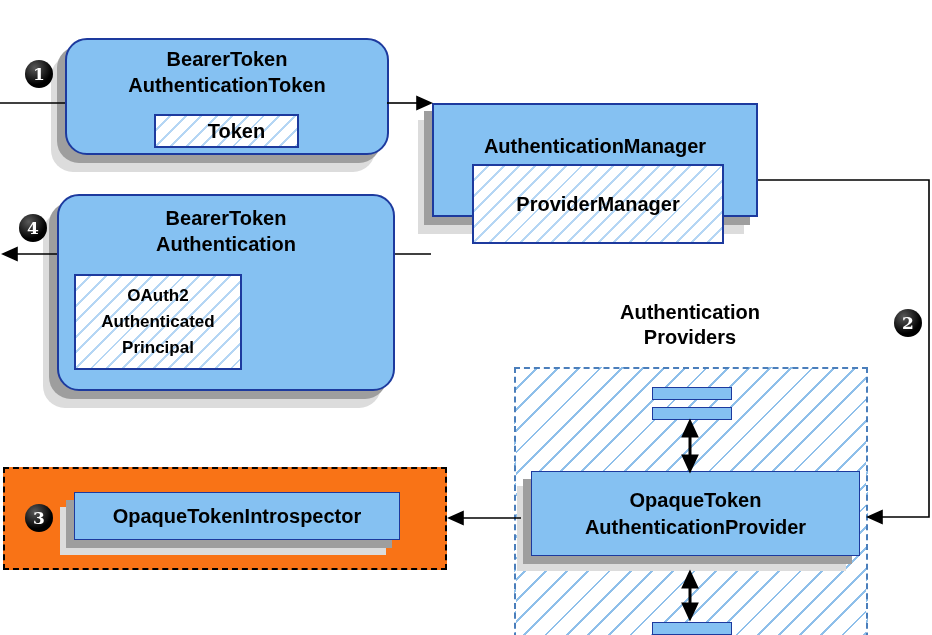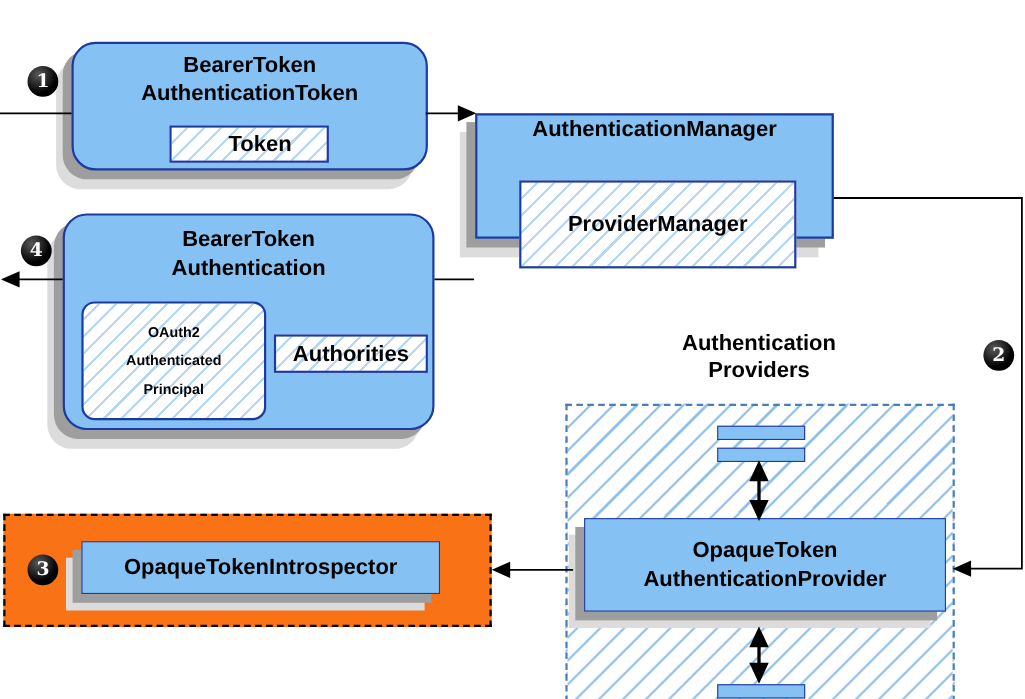--- a/index.html
+++ b/index.html
@@ -80,24 +80,24 @@
     font-family:"DejaVu Serif", serif; font-size:17px; font-weight:bold;
     z-index:60;
   }
   .connectors {
     position:absolute; left:0; top:0; width:932px; height:635px;
     z-index:50; pointer-events:none;
   }
   
   #box-btat { left:65px; top:3px; width:324px; height:117px; padding-top:6px; }
   #token-inner { left:87px; top:74px; width:145px; height:34px;padding-left:20px; }
-  #box-authmgr { left:432px; top:68px; width:326px; height:114px; padding-top:0; }
+  #box-authmgr { left:432px; top:68px; width:326px; height:114px; padding-top:28px; }
   #providermgr-inner { left:38px; top:59px; width:252px; height:80px; }
   #box-bta { left:57px; top:159px; width:338px; height:197px; padding-top:9px; }
-  #principal-inner { left:15px; top:78px; width:168px; height:108px; font-size:13px;border-radius:12px; }
+  #principal-inner { left:15px; top:78px; width:168px; height:96px; font-size:17px; }
   #authorities-inner { left:190px; top:108px; width:140px; height:35px; }
   #bar-top-1 { top:18px; }
   #bar-top-2 { top:38px; }
   #bar-bottom-1 { top:253px; }
   #bar-bottom-2 { top:272px; }
   #badge-1 { left:25px; top:25px; }
   #badge-4 { left:19px; top:179px; }
   #badge-2 { left:894px; top:274px; }
   #badge-3 { left:25px; top:469px; }
 </style>
@@ -121,23 +121,20 @@
     </div>
   </div>
 
   <div class="node rounded shadowed" id="box-bta">
     <div class="title">BearerToken
 Authentication</div>
     <div class="inner" id="principal-inner">
       <span>OAuth2
 Authenticated
 Principal</span>
-    </div>
-    <div class="inner" id="authorities-inner">
-      <span>Authorities</span>
     </div>
   </div>
 
   <div class="providers-label">Authentication
 Providers</div>
 
   <div class="providers-region">
     <div class="bar" id="bar-top-1"></div>
     <div class="bar" id="bar-top-2"></div>
     <div class="opaque-box">OpaqueToken

